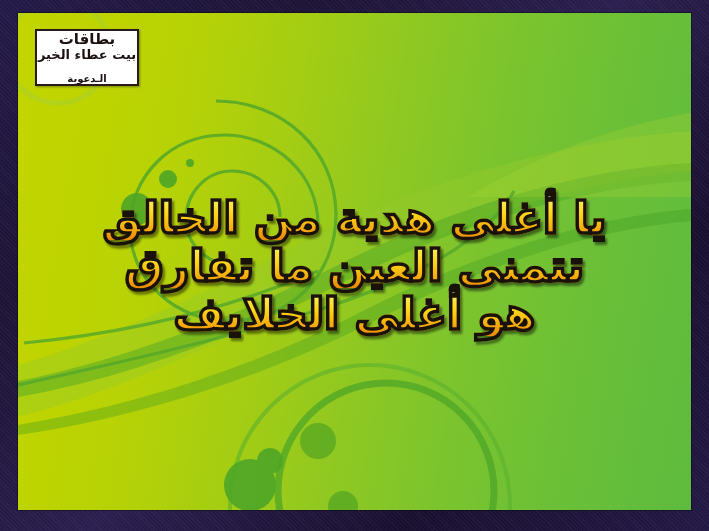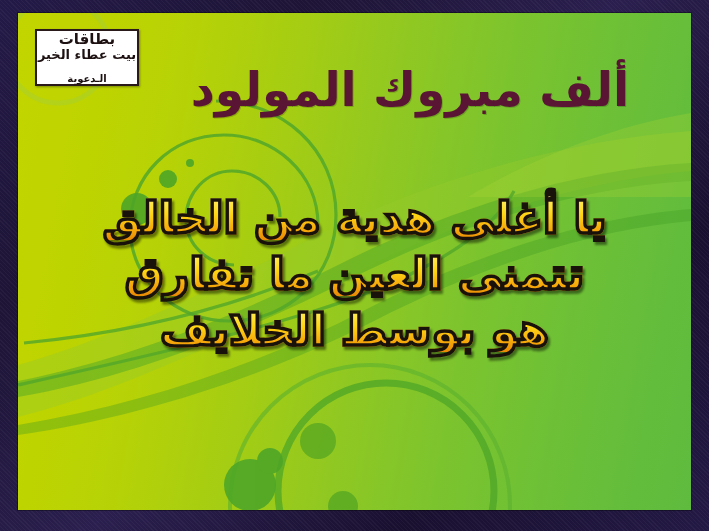--- a/index.html
+++ b/index.html
@@ -120,21 +120,21 @@
     position: absolute;
     left: 0;
     right: 0;
     top: 183px;
     z-index: 11;
     direction: rtl;
     text-align: center;
     display: flex;
     flex-direction: column;
     align-items: center;
-    gap: 12px;
+    gap: 4px;
   }
   .poem-line {
     direction: rtl;
     white-space: nowrap;
     font-size: 44px;
     font-weight: bold;
     line-height: 1.0;
     color: #ffd71a;
     background: linear-gradient(180deg, #fff06a 0%, #ffd616 42%, #f5a60a 78%, #e98a05 100%);
     -webkit-background-clip: text;
@@ -214,22 +214,21 @@
 
       </g>
     </svg>
 
     <div id="logo-box">
       <div class="logo-line" id="logo-line-1">بطاقات</div>
       <div class="logo-line" id="logo-line-2">بيت عطاء الخير</div>
       <div class="logo-line" id="logo-line-3">الـدعوية</div>
     </div>
 
-    <div id="headline">ألف مبروك المولود</div>
 
     <div id="poem">
       <div class="poem-line">يا أغلى هدية من الخالق</div>
       <div class="poem-line">تتمنى العين ما تفارق</div>
-      <div class="poem-line">هو بوسط الخلايف</div>
+      <div class="poem-line">هو أغلى الخلايف</div>
     </div>
 
   </div>
 </div>
 
 </body></html>

